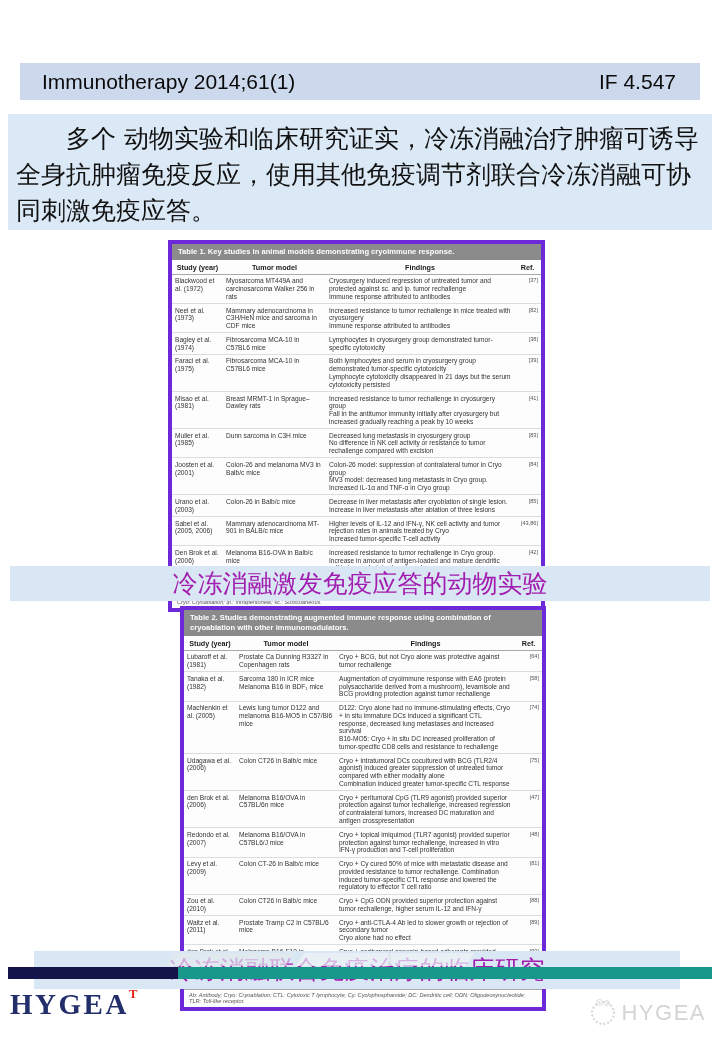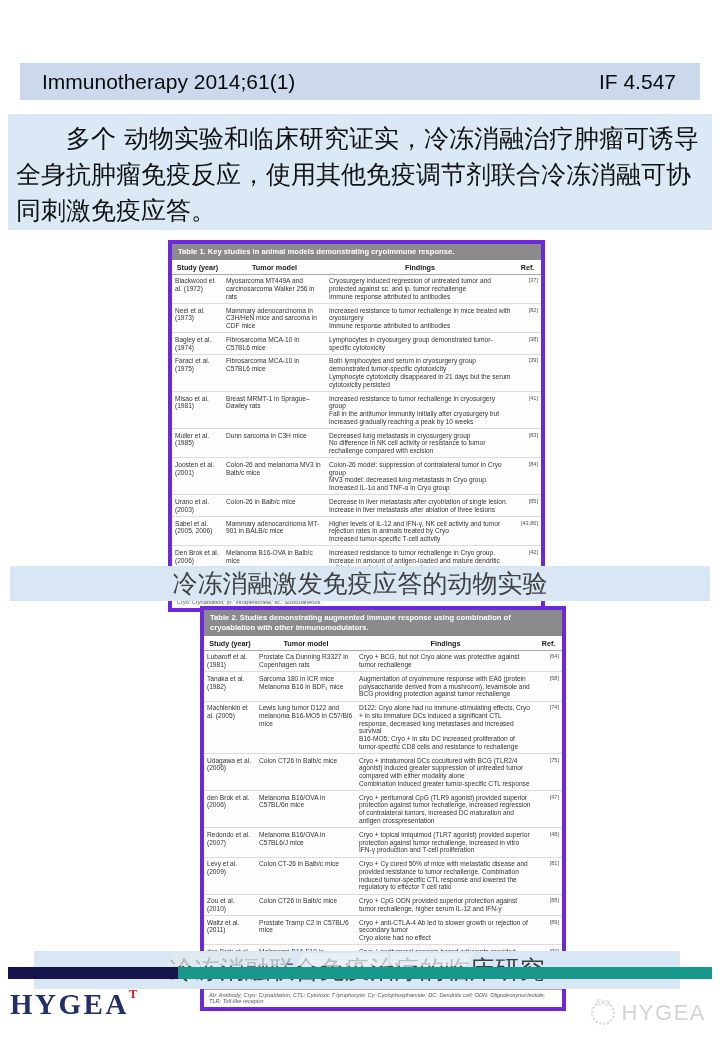--- a/index.html
+++ b/index.html
@@ -19,32 +19,32 @@
     padding:0 24px 0 22px; font-size:21px; color:#0a0a0a;
   }
   .abstract-block {
     position:absolute; left:8px; top:114px; width:704px; height:116px;
     background:#dbe9f6; padding:7px 8px 14px 8px;
     font-family:"DejaVu Serif", serif; font-size:25px; line-height:36px; color:#111;
   }
   .abstract-block p { text-indent:2em; }
   .cap-bar {
     position:absolute; background:#d9e7f5; text-align:center;
-    font-family:"DejaVu Serif", serif; color:#404040;
+    font-family:"DejaVu Serif", serif; color:#a21caf;
   }
   .cap1 { left:10px; top:566px; width:700px; height:35px; font-size:25px; line-height:35px; }
   .cap2 { left:34px; top:909px; width:646px; height:38px; font-size:25px; line-height:38px;margin-top:42px; }
 
   
   .ptable {
     position:absolute; background:#fdfdfd; border:4px solid #6d28d9;
     font-family:"Liberation Sans", sans-serif;
   }
   .ptable.t1 { left:168px; top:240px; width:377px; min-height:303px; }
-  .ptable.t2 { left:180px; top:606px; width:366px; min-height:298px;margin-left:20px; }
+  .ptable.t2 { left:180px; top:606px; width:366px; min-height:298px; }
   .ptable-title {
     background:#8b8b8b; color:#ffffff; font-weight:bold;
     font-size:7.6px; line-height:1.3; padding:3px 6px;
   }
   .ptable table { border-collapse:collapse; width:100%; }
   .ptable th {
     font-size:7.2px; text-align:center; padding:3px 3px 2px 3px;
     border-bottom:1px solid #aaa; font-weight:bold; color:#1a1a1a; vertical-align:bottom;
   }
   .ptable th.ref-col { text-align:center; }

